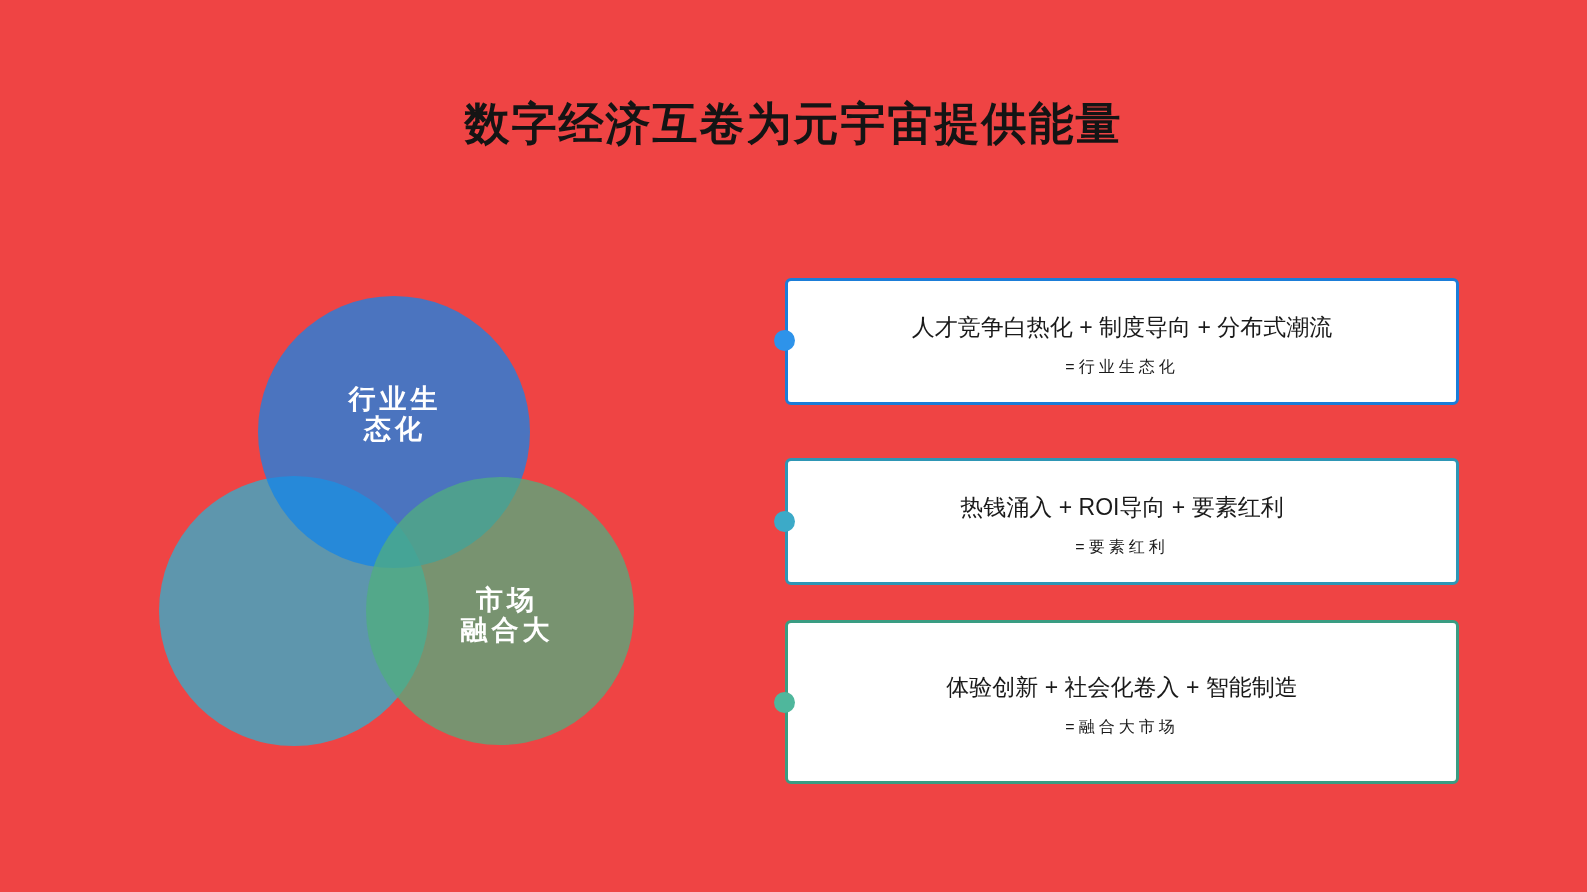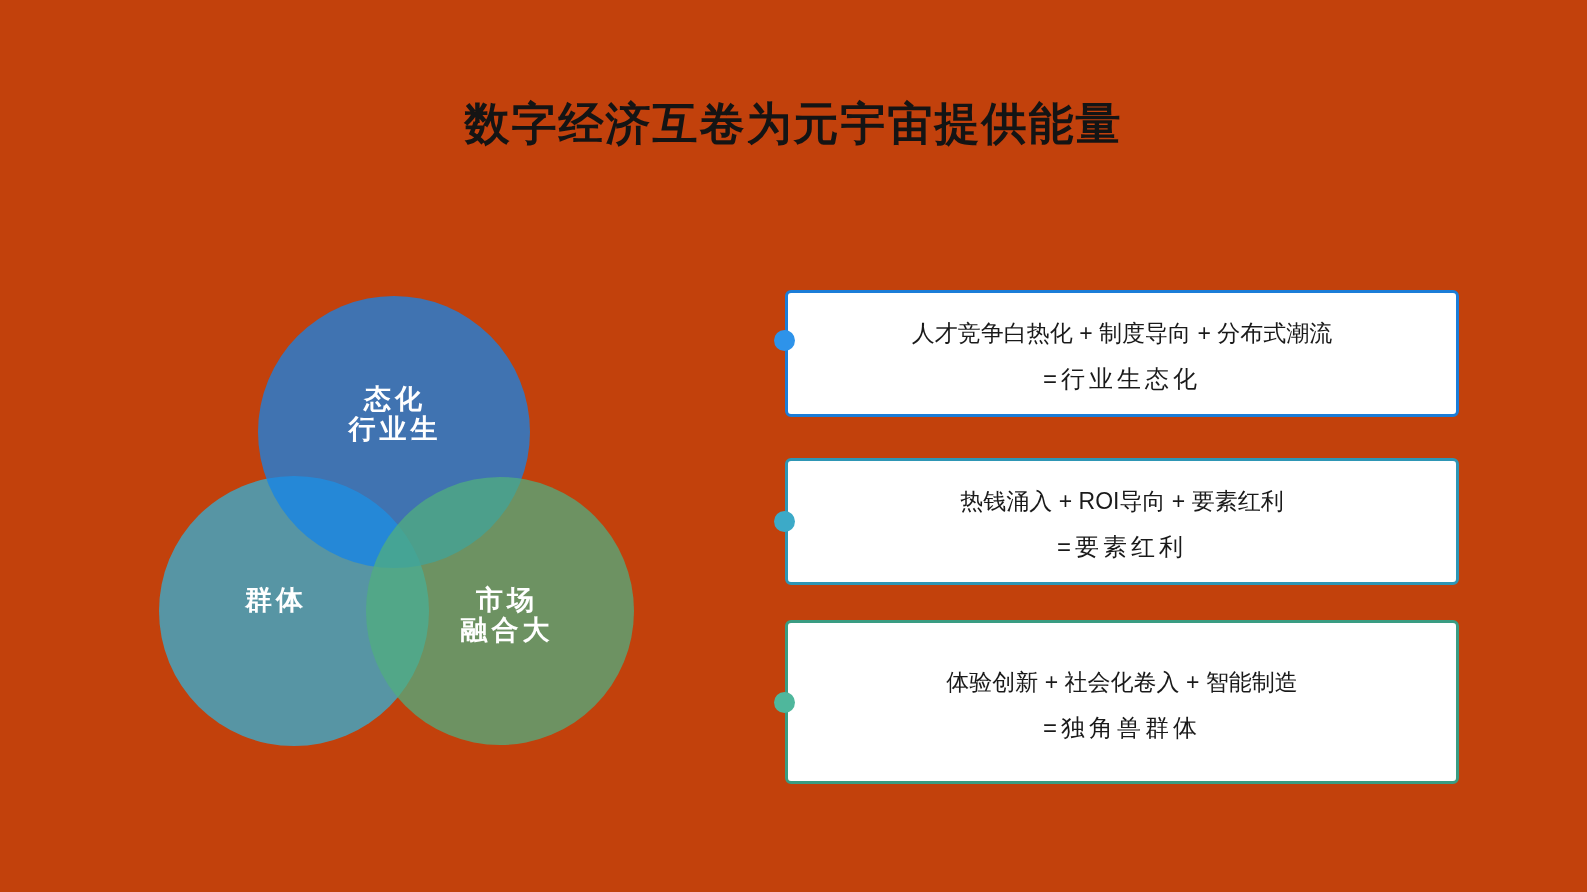--- a/index.html
+++ b/index.html
@@ -1,20 +1,20 @@
 <!DOCTYPE html>
 <html><head>
 <meta charset="utf-8">
 <style>
   html, body { margin: 0; padding: 0; }
   .stage {
     position: relative;
     width: 1587px;
     height: 892px;
-    background: #c2410c;
+    background: #ef4444;
     overflow: hidden;
     font-family: "Liberation Sans", "DejaVu Sans", sans-serif;
   }
 
   
   .title {
     position: absolute;
     top: 94px;
     left: 0;
     width: 100%;
@@ -61,25 +61,25 @@
     background: #ffffff;
     border: 3.5px solid #999;
     border-radius: 6px;
     display: flex;
     flex-direction: column;
     justify-content: center;
     align-items: center;
     padding-top: 6px;
     z-index: 2;
   }
-  .box-0 { top: 290px; height: 127px; }
+  .box-0 { top: 278px; height: 127px; }
   .box-1 { top: 458px; height: 127px; }
   .box-2 { top: 620px; height: 164px; }
   .box-line1 { font-size: 23px; color: #1a1a1a; white-space: nowrap; }
-  .box-line2 { font-size: 24px; color: #1a1a1a; letter-spacing: 4px; margin-top: 14px; white-space: nowrap; }
+  .box-line2 { font-size: 16px; color: #1a1a1a; letter-spacing: 4px; margin-top: 14px; white-space: nowrap; }
 
   .dot {
     position: absolute;
     width: 21px;
     height: 21px;
     border-radius: 50%;
     z-index: 4;
   }
   .dot-0 { left: 774px; top: 330px; }
   .dot-1 { left: 774px; top: 511px; }
@@ -92,25 +92,24 @@
 
   <h1 class="title">数字经济互卷为元宇宙提供能量</h1>
 
 
   <div>
     <div class="circle c-unicorn" style="background-color: rgba(68, 165, 192, 0.85);"></div>
     <div class="circle c-industry" style="background-color: rgba(20, 132, 232, 0.75);"></div>
     <div class="circle c-market" style="background-color: rgba(80, 173, 127, 0.75);"></div>
 
     <div class="vlabel l-industry">
+      <div>行业生</div>
       <div>态化</div>
-      <div>行业生</div>
     </div>
     <div class="vlabel l-unicorn">
-      <div>群体</div>
     </div>
     <div class="vlabel l-market">
       <div>市场</div>
       <div>融合大</div>
     </div>
   </div>
 
   <div>
     <div class="info-box box-0" style="border-color: rgb(27, 125, 216);">
       <div class="box-line1">人才竞争白热化 + 制度导向 + 分布式潮流</div>
@@ -119,18 +118,18 @@
     <div class="dot dot-0" style="background-color: rgb(46, 147, 234);"></div>
 
     <div class="info-box box-1" style="border-color: rgb(46, 150, 181);">
       <div class="box-line1">热钱涌入 + ROI导向 + 要素红利</div>
       <div class="box-line2">=要素红利</div>
     </div>
     <div class="dot dot-1" style="background-color: rgb(60, 170, 200);"></div>
 
     <div class="info-box box-2" style="border-color: rgb(58, 156, 130);">
       <div class="box-line1">体验创新 + 社会化卷入 + 智能制造</div>
-      <div class="box-line2">=独角兽群体</div>
+      <div class="box-line2">=融合大市场</div>
     </div>
     <div class="dot dot-2" style="background-color: rgb(79, 183, 156);"></div>
   </div>
 
 </div>
 
 </body></html>

